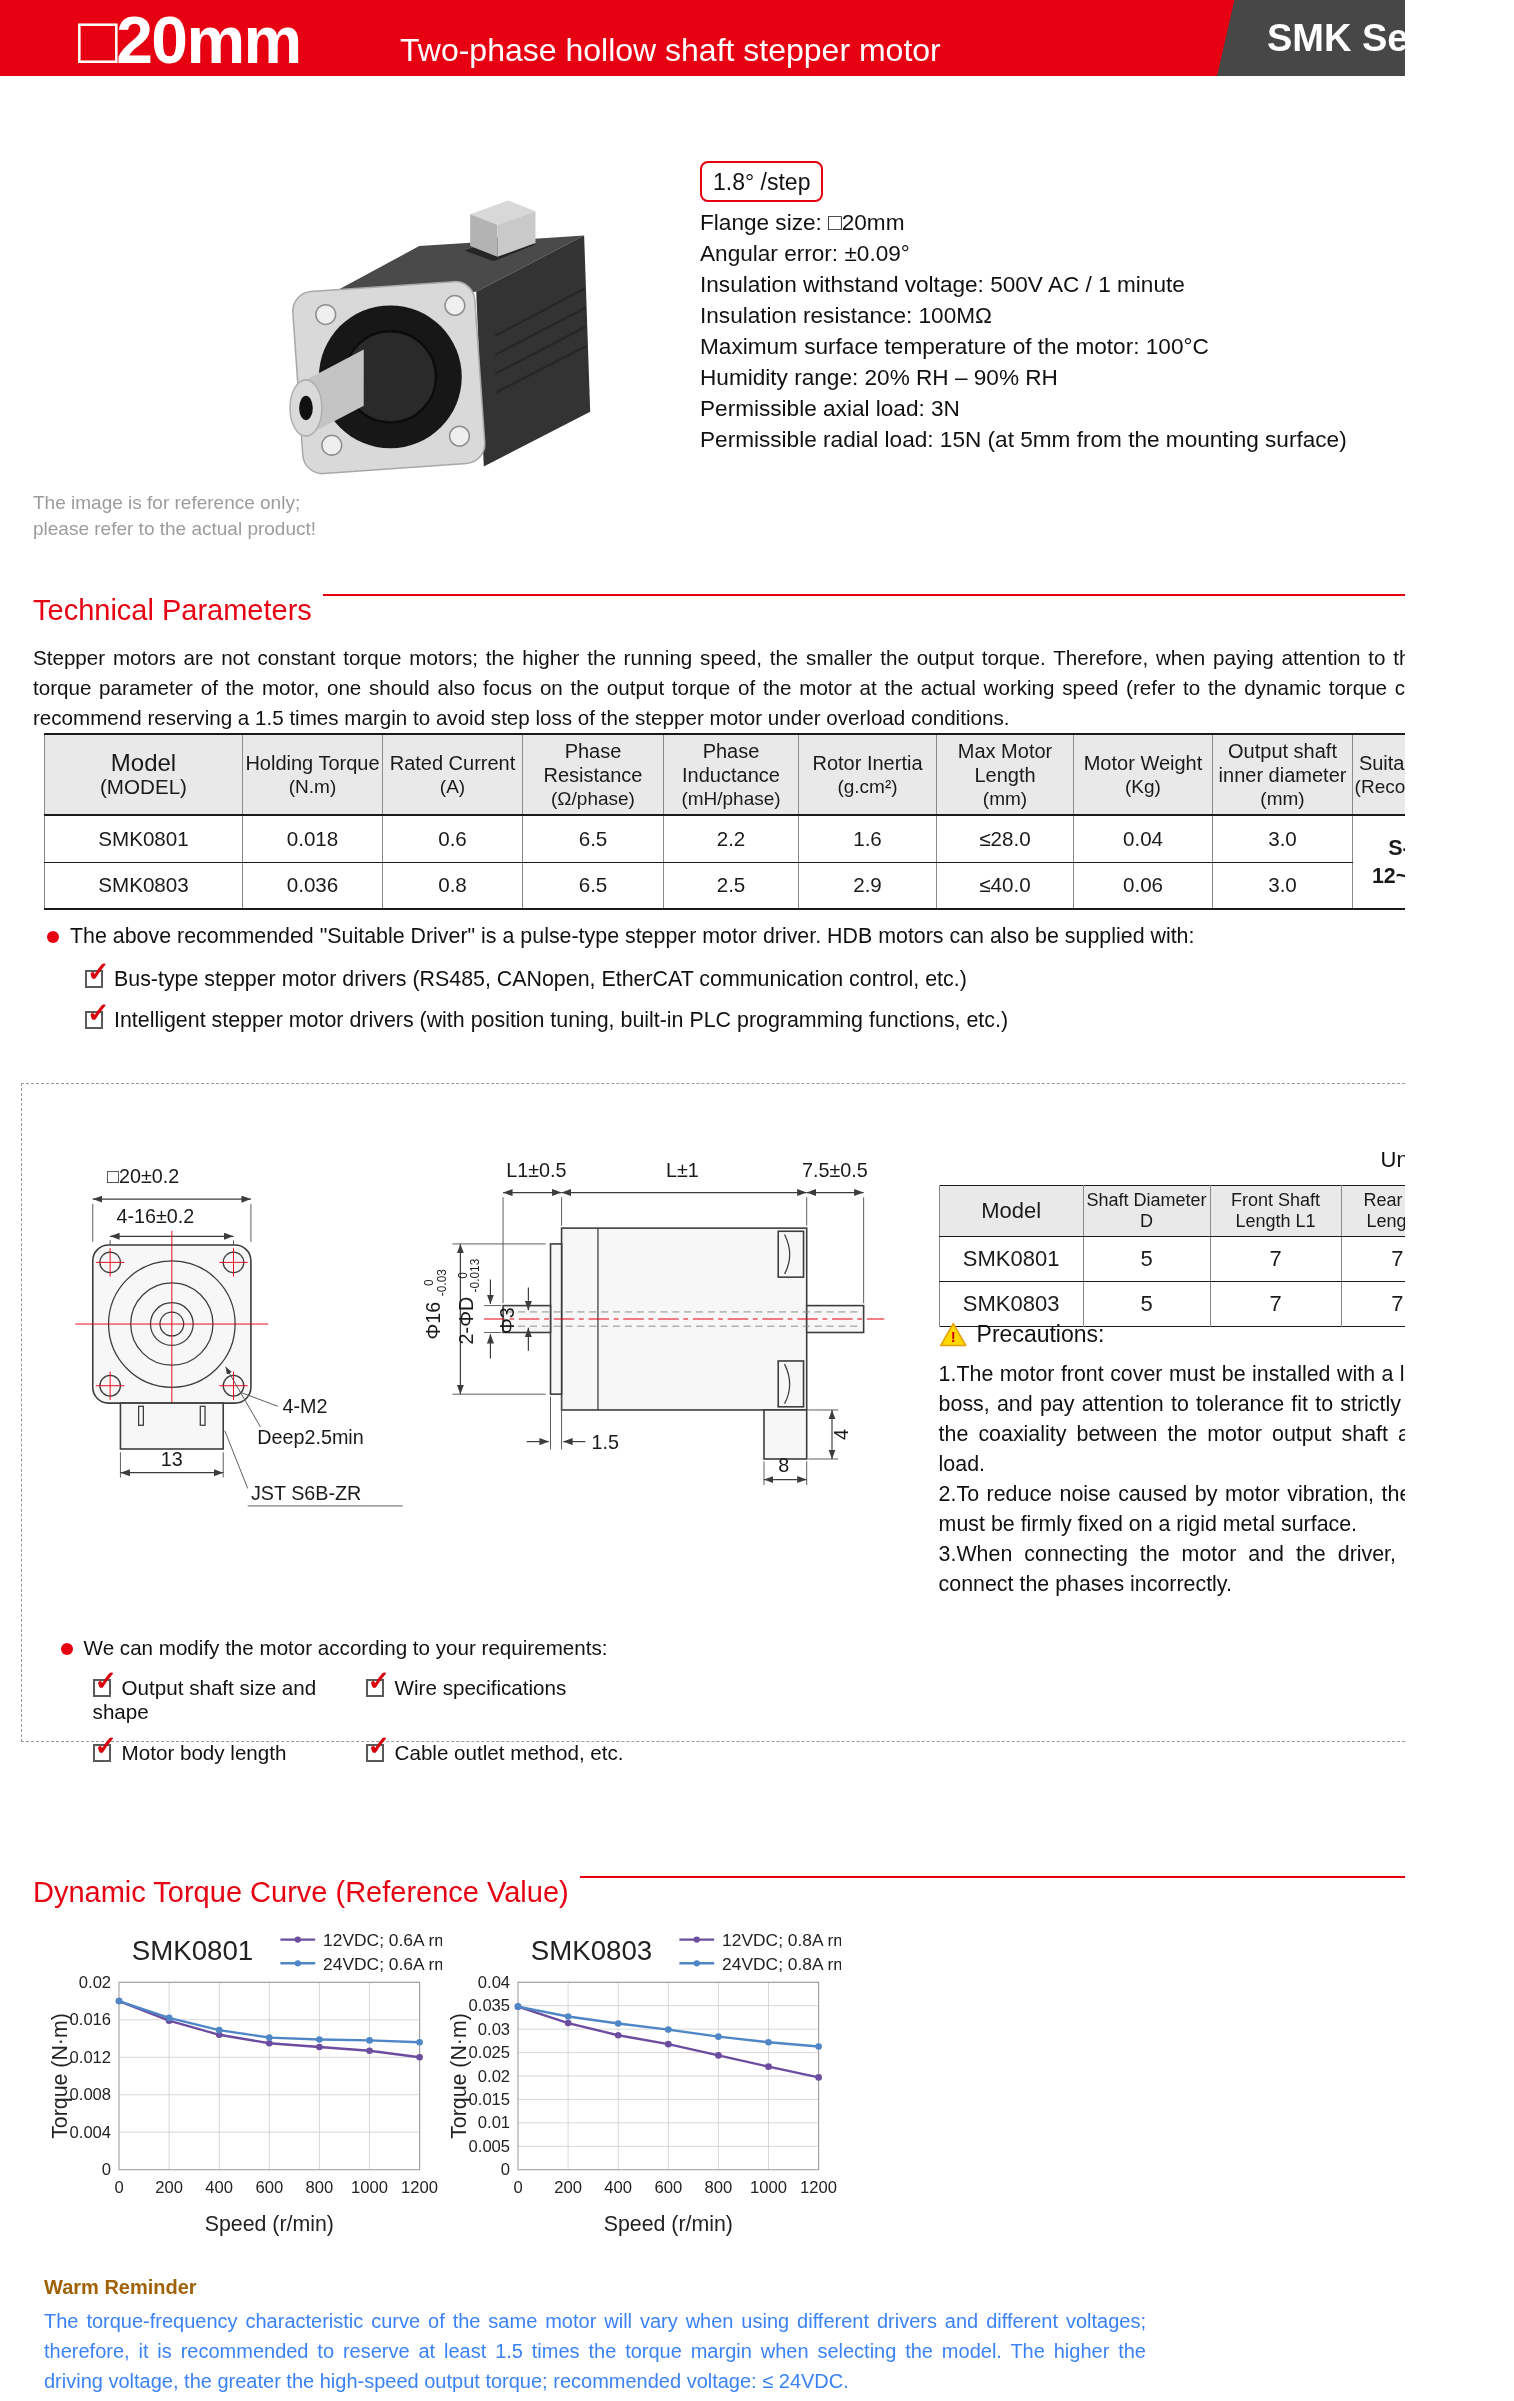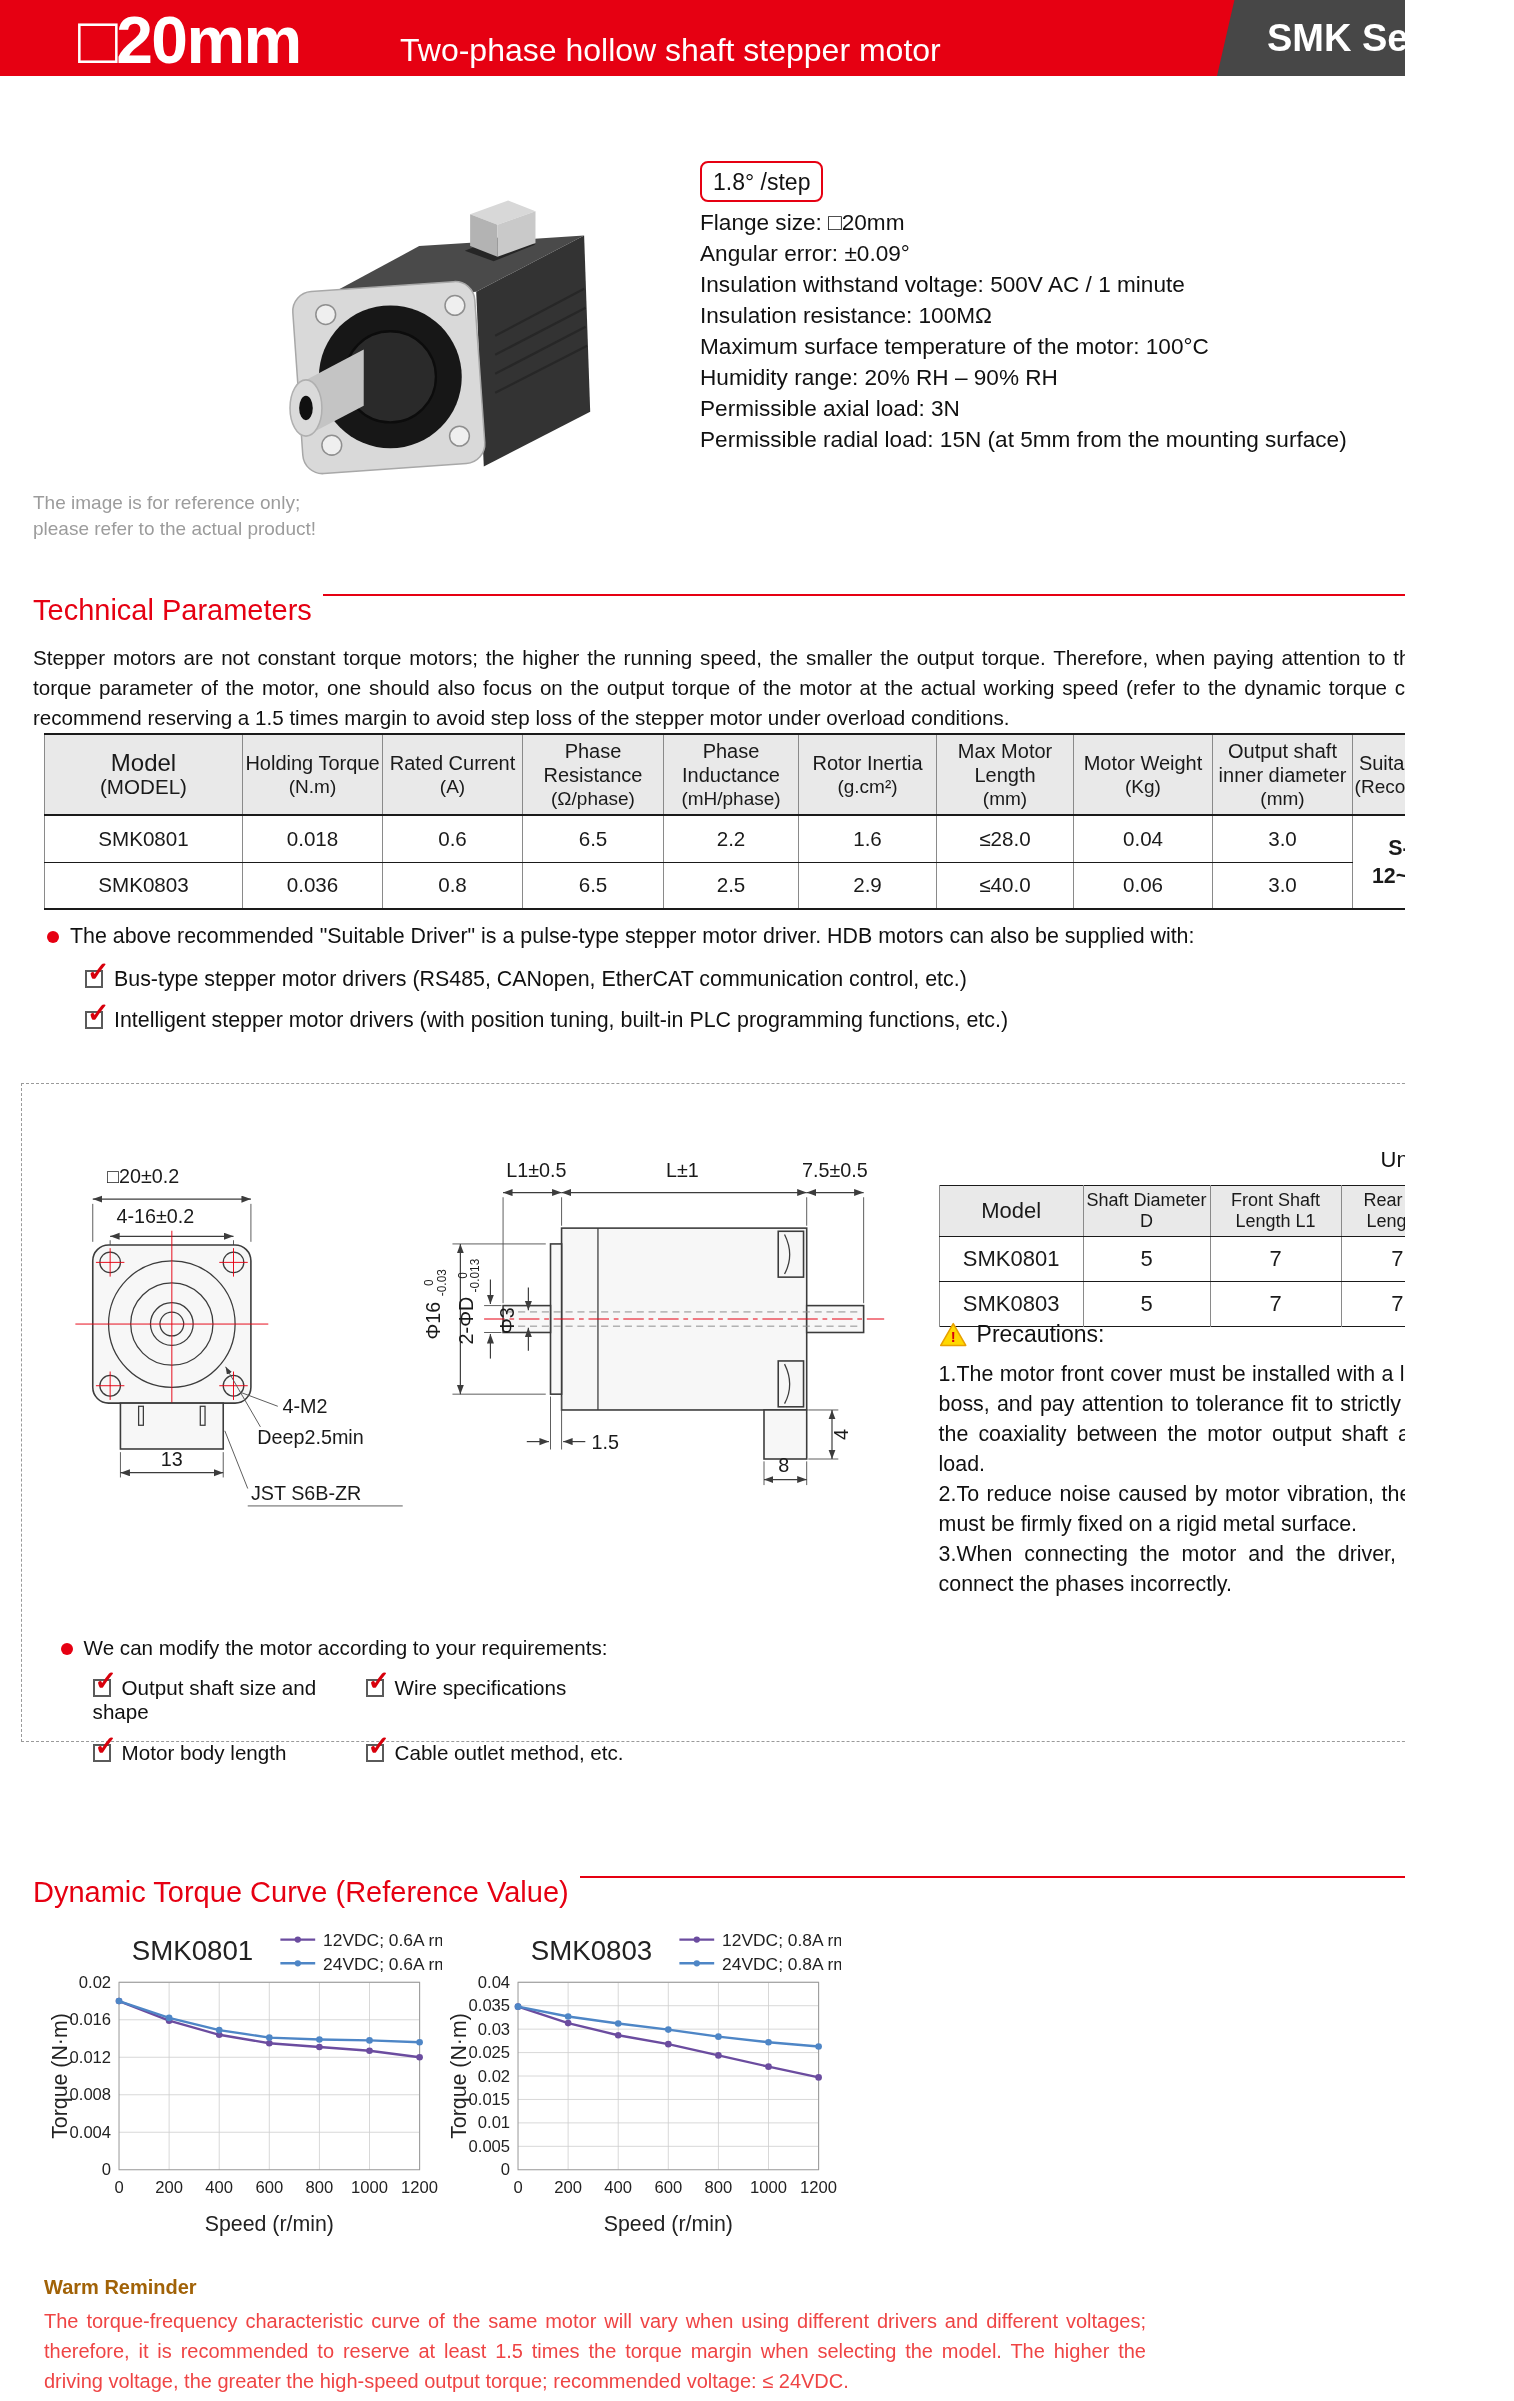--- a/index.html
+++ b/index.html
@@ -80,21 +80,21 @@
   .modify .head { font-size:20.6px; color:#111; margin-bottom:16px; }
   .modify-grid { display:grid; grid-template-columns:273px 332px; row-gap:17.4px; margin-left:32px; font-size:20.6px; color:#111; }
 
   
   .chart-svg { position:absolute; width:396px; height:352px; }
   #chart0 { left:46px; top:1919px; }
   #chart1 { left:445px; top:1919px; }
 
   
   .warm-head { position:absolute; left:44px; top:2276px; font-size:20px; font-weight:bold; color:#a16207; }
-  .warm-text { position:absolute; left:44px; top:2306px; width:1102px; font-size:20px; line-height:30px; text-align:justify; color:#ef4444; }
+  .warm-text { position:absolute; left:44px; top:2306px; width:1102px; font-size:20px; line-height:30px; text-align:justify; color:#3b82f6; }
 </style>
 </head>
 <body>
 
 <div id="page">
 
   <div class="banner">
     <span class="banner-model">□20mm</span>
     <span class="banner-sub">Two-phase hollow shaft stepper motor</span>
     <div class="banner-series-block">

